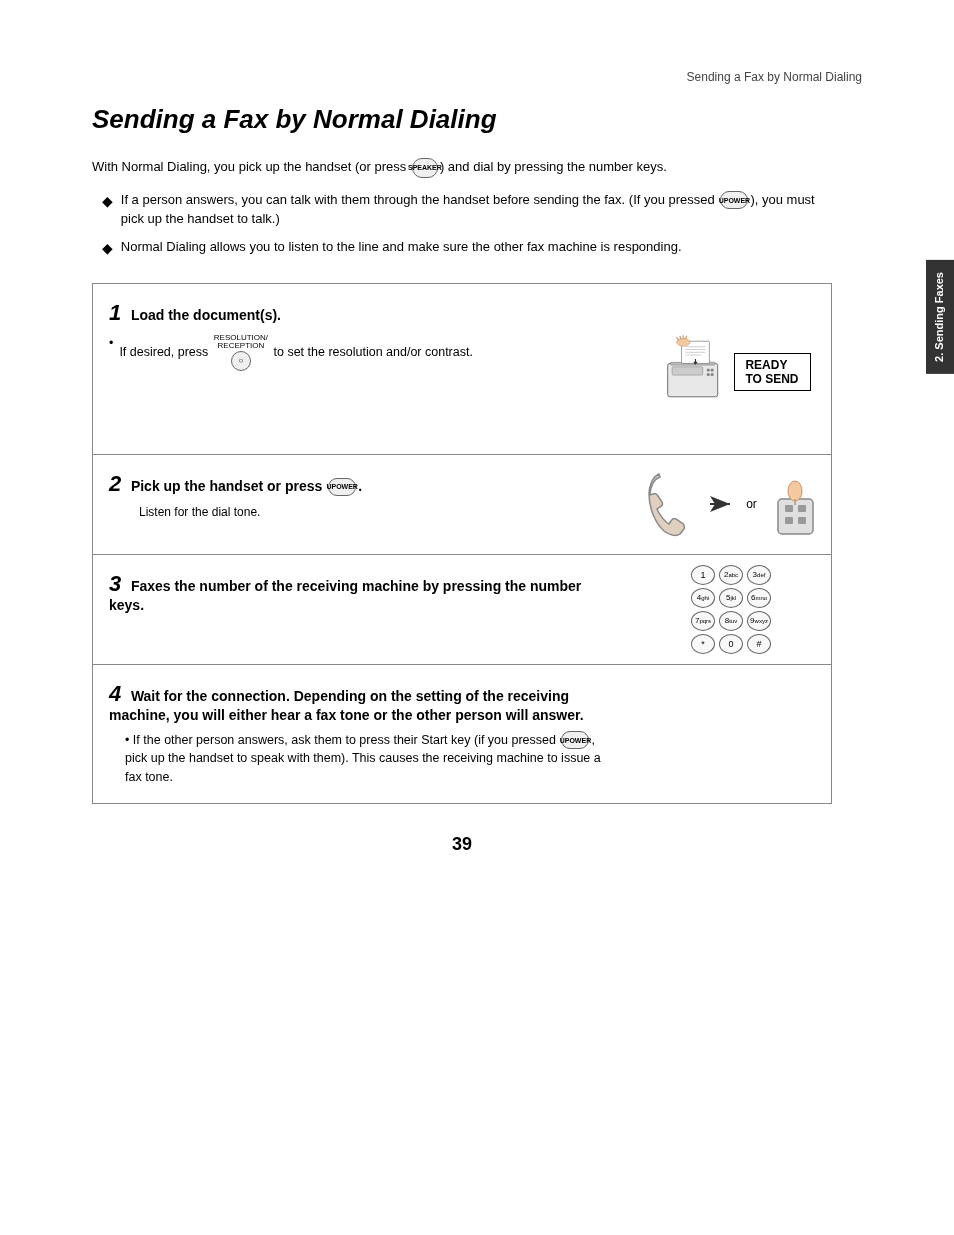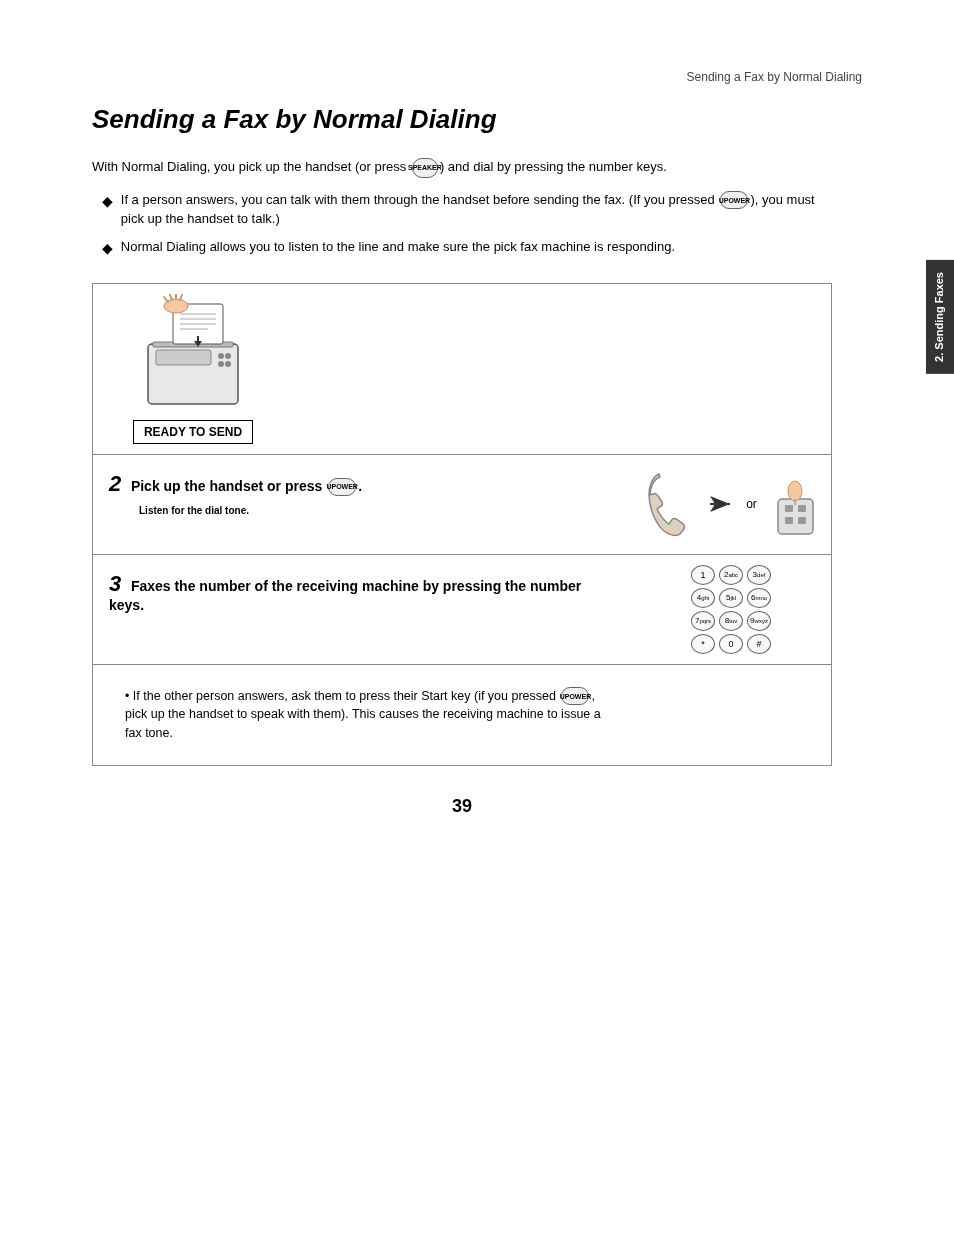--- a/index.html
+++ b/index.html
@@ -206,21 +206,21 @@
       font-weight: bold;
       margin-top: 30px;
       padding-bottom: 20px;
     }
 
     
     .fax-svg-container {
       width: 160px;
       height: 150px;
       display: flex;
-      flex-direction: column;
+      flex-direction: row;
       align-items: center;
       justify-content: flex-end;
     }
 
     
     .handset-svg-container {
       display: flex;
       align-items: center;
       gap: 16px;
     }
@@ -271,27 +271,44 @@
       <span>
         If a person answers, you can talk with them through the handset before sending the fax. (If you pressed
         <span class="key-btn" style="font-size:7px; width:28px; height:18px; border-radius:10px;">UPOWER</span>),
         you must pick up the handset to talk.)
       </span>
     </div>
 
     <div class="bullet-item">
       <span class="bullet-diamond">◆</span>
       <span>
-        Normal Dialing allows you to listen to the line and make sure the pick fax machine is responding.
+        Normal Dialing allows you to listen to the line and make sure the other fax machine is responding.
       </span>
     </div>
 
     <div class="steps-container">
 
       <div class="step-row">
+        <div class="step-left">
+          <div class="step-title-block">
+            <span class="step-number">1</span>
+            <span class="step-title"> Load the document(s).</span>
+          </div>
+          <div class="step-bullet">
+            <span>•</span>
+            <span>
+              If desired, press
+              <span style="display:inline-flex; flex-direction:column; align-items:center; vertical-align:middle; margin:0 2px;">
+                <span class="resolution-label">RESOLUTION/<br>RECEPTION</span>
+                <span class="key-btn" style="width:20px; height:20px; border-radius:50%; font-size:8px;">○</span>
+              </span>
+              to set the resolution and/or contrast.
+            </span>
+          </div>
+        </div>
         <div class="step-right">
 
           <div class="fax-svg-container">
             <svg width="150" height="120" viewBox="0 0 150 120">
 
               <rect x="30" y="50" width="90" height="60" rx="4" fill="#e8e8e8" stroke="#555" stroke-width="1.5"></rect>
 
               <rect x="38" y="56" width="55" height="15" rx="2" fill="#ccc" stroke="#888" stroke-width="1"></rect>
 
               <circle cx="103" cy="62" r="3" fill="#888"></circle>
@@ -327,21 +344,21 @@
 
       <div class="step-row">
         <div class="step-left">
           <div class="step-title-block">
             <span class="step-number">2</span>
             <span class="step-title">
               Pick up the handset or press
               <span class="key-btn" style="font-size:7px; width:28px; height:18px; border-radius:10px;">UPOWER</span>.
             </span>
           </div>
-          <div style="padding-left:30px; font-size:10px; font-weight:bold;">
+          <div style="padding-left:30px; font-size:12px; font-weight:normal;">
             Listen for the dial tone.
           </div>
         </div>
         <div class="step-right">
 
           <div class="handset-svg-container">
 
             <svg width="45" height="70" viewBox="0 0 45 70">
               <path d="M15,5 C8,8 5,18 5,25 C5,40 12,55 20,62 C25,66 32,68 36,65 L40,60 C41,58 40,55 38,54 L32,50 C30,49 28,50 27,52 L25,55 C21,53 15,45 13,40 L16,38 C18,37 19,35 18,33 L14,27 C13,25 11,24 9,25 L6,26 C6,18 10,10 16,8 Z" fill="#e0d0c0" stroke="#888" stroke-width="1.5"></path>
             </svg>
@@ -398,20 +415,26 @@
               <div class="keypad-key">*</div>
               <div class="keypad-key">0</div>
               <div class="keypad-key">#</div>
             </div>
           </div>
         </div>
       </div>
 
       <div class="step-row" style="border-bottom:none;">
         <div class="step-left" style="padding-right:30px;">
+          <div class="step-title-block">
+            <span class="step-number">4</span>
+            <span class="step-title">
+              Wait for the connection. Depending on the setting of the receiving machine, you will either hear a fax tone or the other person will answer.
+            </span>
+          </div>
           <div class="step-sub-indent">
             <span>•</span>
             If the other person answers, ask them to press their Start key (if you pressed
             <span class="key-btn" style="font-size:7px; width:28px; height:18px; border-radius:10px;">UPOWER</span>,
             pick up the handset to speak with them). This causes the receiving machine to issue a fax tone.
           </div>
         </div>
         <div class="step-right">
           
         </div>

